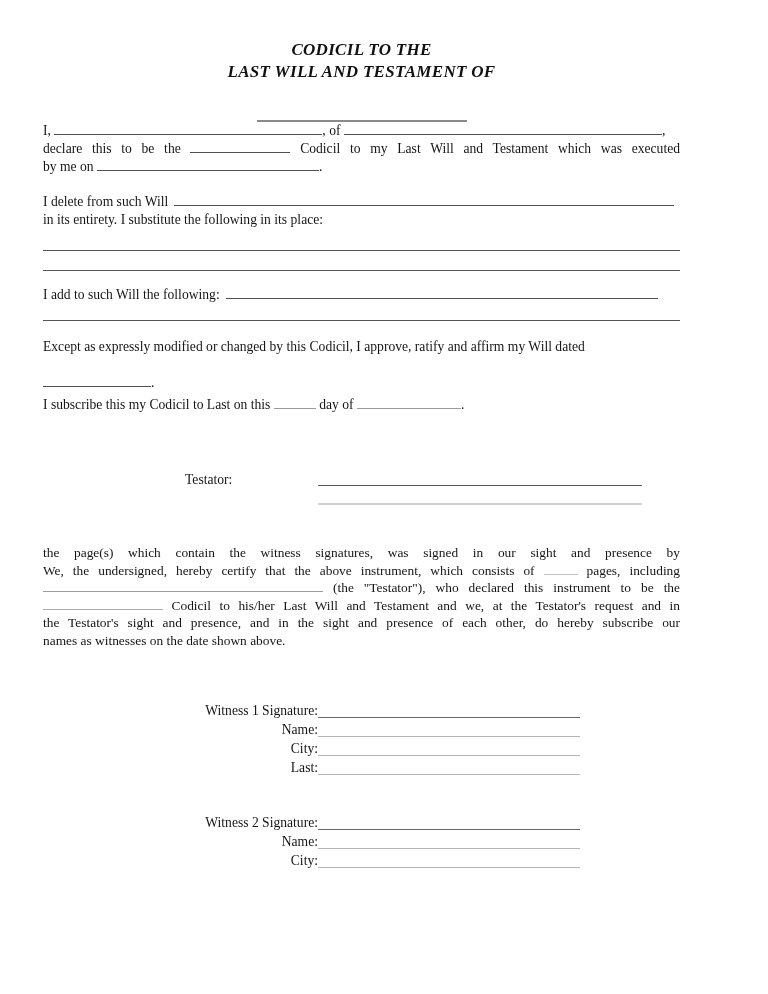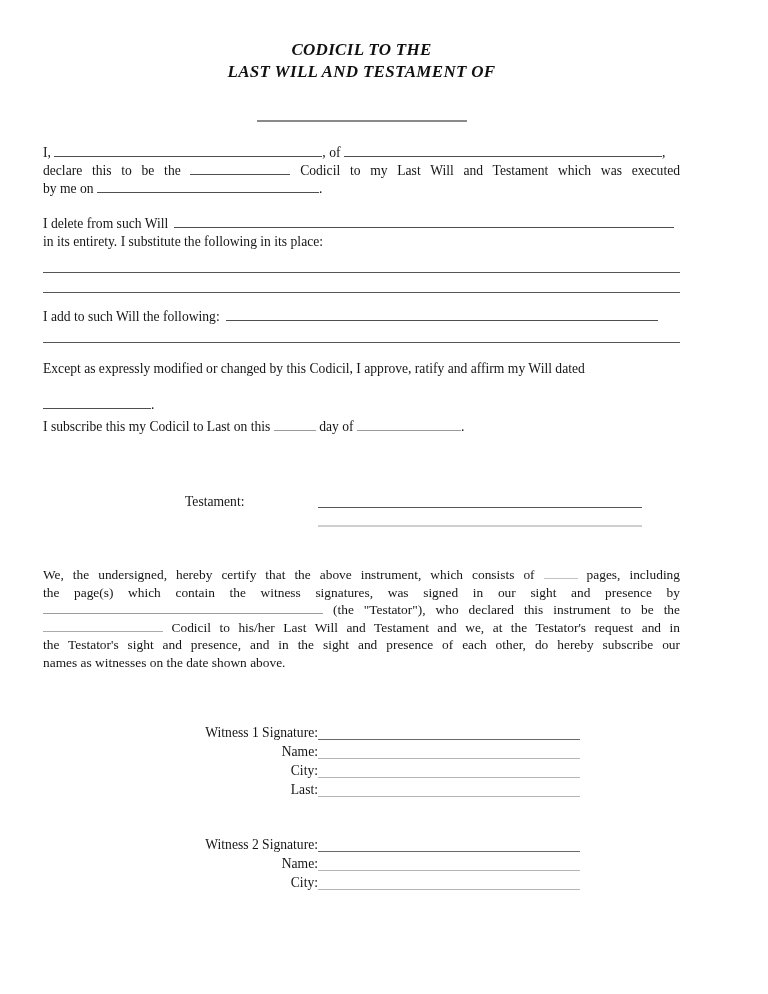--- a/index.html
+++ b/index.html
@@ -26,21 +26,21 @@
   .line{white-space:normal;}
   .jl{text-align:justify;text-align-last:justify;}
 
   
   .fl{display:flex;align-items:baseline;}
   .fl .txt{white-space:nowrap;}
   .fl .bl{flex:1;margin-left:6px;}
 
   .rule{height:0;border-bottom:1.6px solid #565656;}
 
-  .para1{margin-top:22px;}
+  .para1{}
   .sec-delete{margin-top:17px;}
   .rule-1{margin-top:21px;}
   .rule-2{margin-top:19px;}
   .sec-add{margin-top:15px;}
   .rule-3{margin-top:16px;}
   .sec-ratify{margin-top:17px;}
   .ratify-l2{margin-top:18px;}
   .sec-subscribe{margin-top:4px;}
 
   
@@ -100,30 +100,30 @@
   <div class="rule rule-3"></div>
 
   <div class="sec-ratify">
     <div class="line">Except as expressly modified or changed by this Codicil, I approve, ratify and affirm my Will dated</div>
     <div class="line ratify-l2"><span class="bl" style="width:108px"></span><span>.</span></div>
   </div>
 
   <div class="sec-subscribe line"><span>I subscribe this my Codicil to Last on this</span> <span class="bl md" style="width:42px"></span> <span>day of</span> <span class="bl md" style="width:104px"></span><span>.</span></div>
 
   <div class="sig-block">
-    <div class="sig-label">Testament:</div>
+    <div class="sig-label">Testator:</div>
     <div>
       <div class="sig-line1"></div>
       <div class="sig-line2"></div>
     </div>
   </div>
 
   <div class="wp">
+    <div class="line jl">the page(s) which contain the witness signatures, was signed in our sight and presence by</div>
     <div class="line jl"><span>We, the undersigned, hereby certify that the above instrument, which consists of</span> <span class="bl lt-c" style="width:34px"></span> <span>pages, including</span></div>
-    <div class="line jl">the page(s) which contain the witness signatures, was signed in our sight and presence by</div>
     <div class="line jl"><span class="bl lt-a" style="width:280px"></span> <span>(the "Testator"), who declared this instrument to be the</span></div>
     <div class="line jl"><span class="bl lt-b" style="width:120px"></span> <span>Codicil to his/her Last Will and Testament and we, at the Testator's request and in</span></div>
     <div class="line jl">the Testator's sight and presence, and in the sight and presence of each other, do hereby subscribe our</div>
     <div class="line">names as witnesses on the date shown above.</div>
   </div>
 
   <div class="wblock">
     <div class="wrow">
       <div class="lbl sig">Witness 1 Signature:</div>
       <div class="fill"></div>

